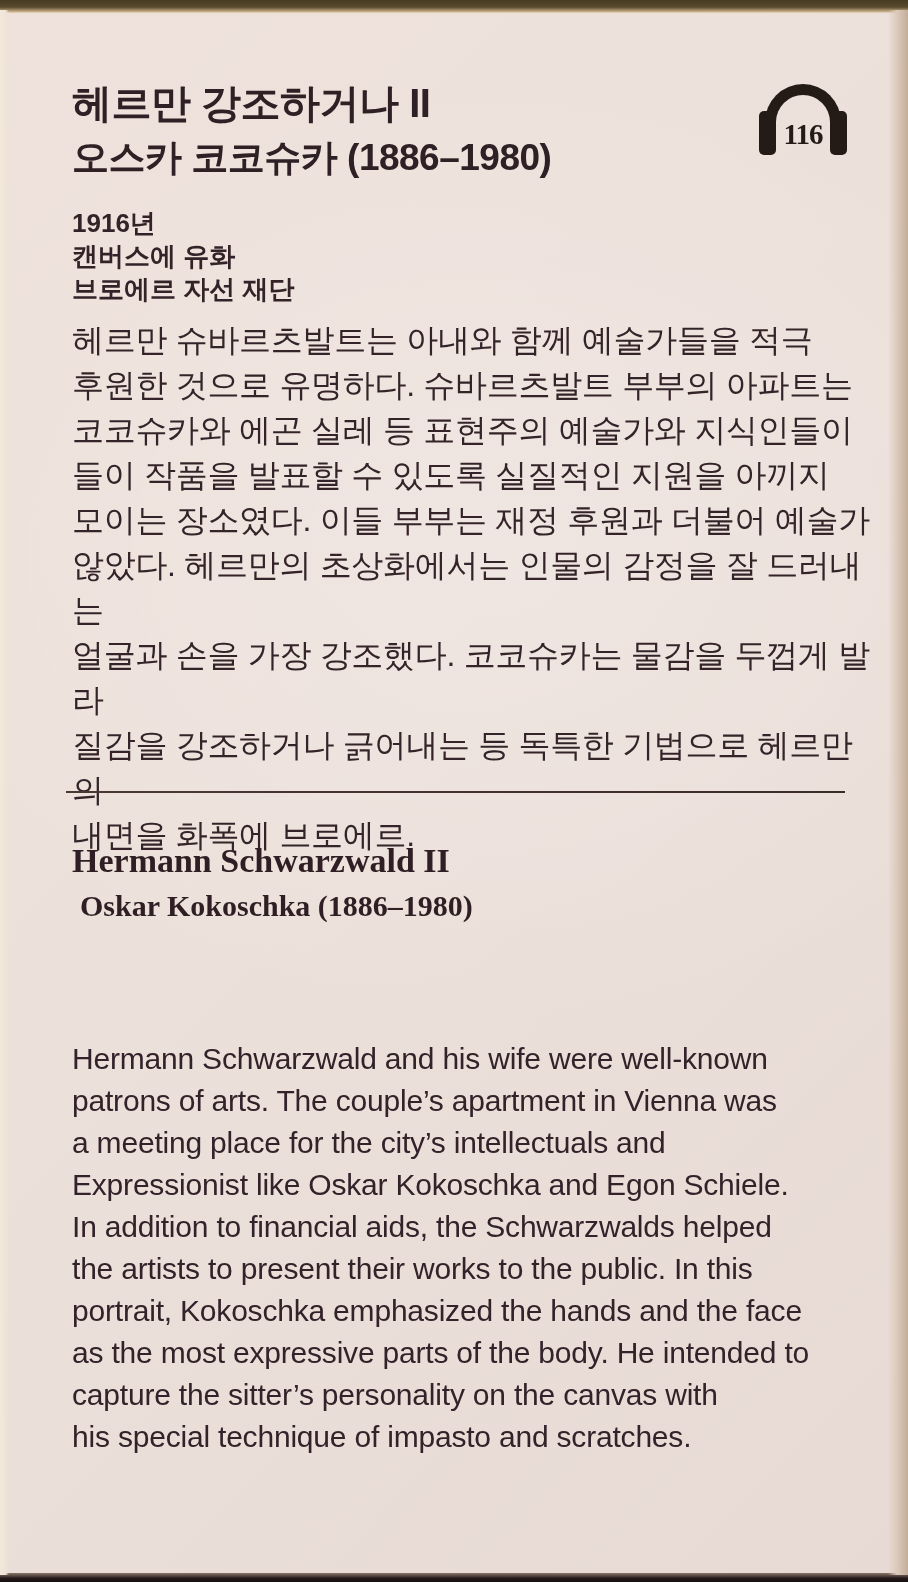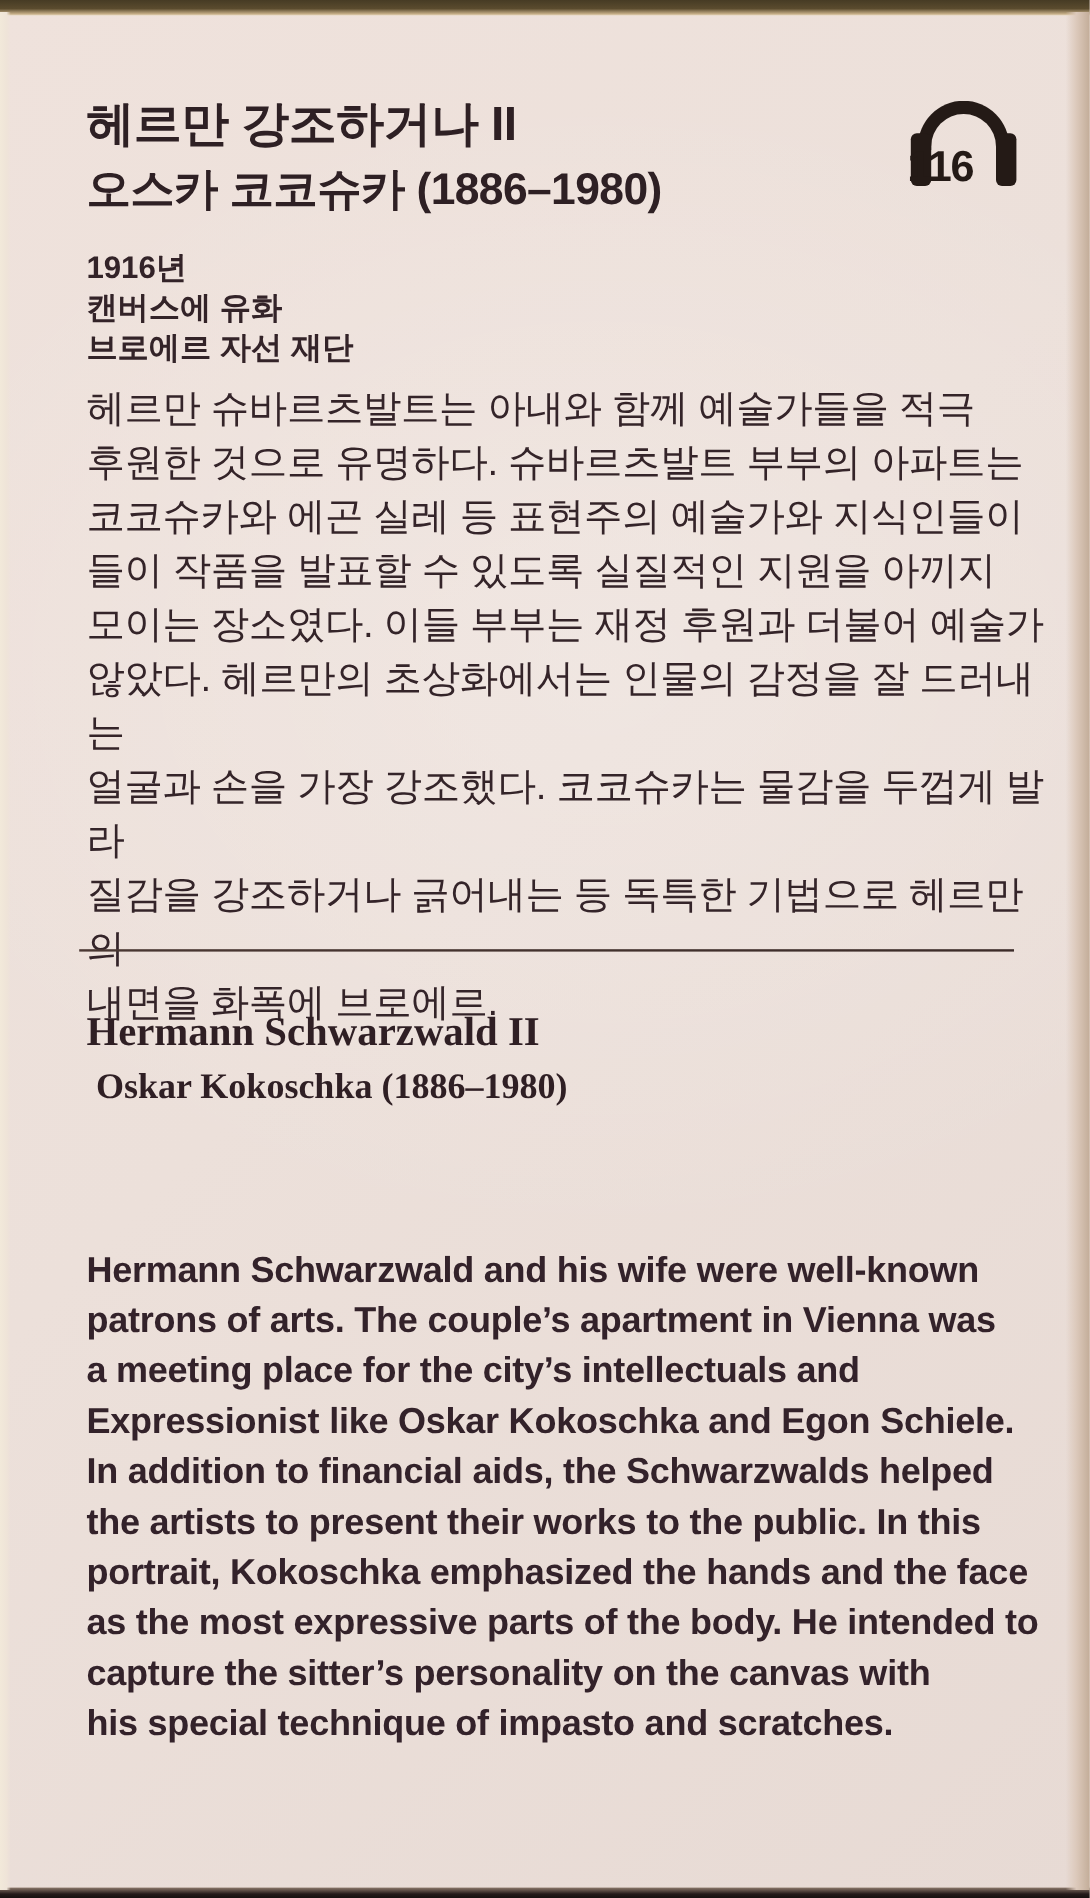--- a/index.html
+++ b/index.html
@@ -81,21 +81,21 @@
     color: #2f1f24;
   }
   .en-meta {
     position: absolute; left: 72px; top: 944px;
     font-family: "Liberation Serif", serif;
     font-size: 21px; font-weight: 700; line-height: 27px;
     color: #3a262b;
   }
   .en-body {
     position: absolute; left: 72px; top: 1038px; width: 810px;
-    font-size: 30px; font-weight: 700; line-height: 42px;
+    font-size: 30px; font-weight: 400; line-height: 42px;
     letter-spacing: -0.2px;
     color: #33222a;
   }
 
   
   .audio-badge {
     position: absolute; left: 756px; top: 84px; width: 94px; height: 80px;
   }
   .hp-band {
     position: absolute; left: 9px; top: 0; width: 54px; height: 30px;
@@ -103,22 +103,23 @@
     border-radius: 40px 40px 0 0;
   }
   .hp-cup-left, .hp-cup-right {
     position: absolute; top: 27px; width: 17px; height: 44px;
     background: #241a16; border-radius: 5px;
   }
   .hp-cup-left { left: 3px; }
   .hp-cup-right { right: 3px; }
   .hp-number {
     position: absolute; left: 0; right: 0; top: 34px;
-    font-family: Liberation Sans, sans-serif;
-    font-size: 36px; font-weight: 700; letter-spacing: -1px;
+    text-align: center;
+    font-family: Liberation Serif, serif;
+    font-size: 29px; font-weight: 700; letter-spacing: -1px;
     color: #241a16;
   }
 </style>
 </head>
 <body>
 
 <div class="card">
 
   <div class="ko-title">헤르만 강조하거나 II</div>
   <div class="ko-artist">오스카 코코슈카 (1886–1980)</div>

